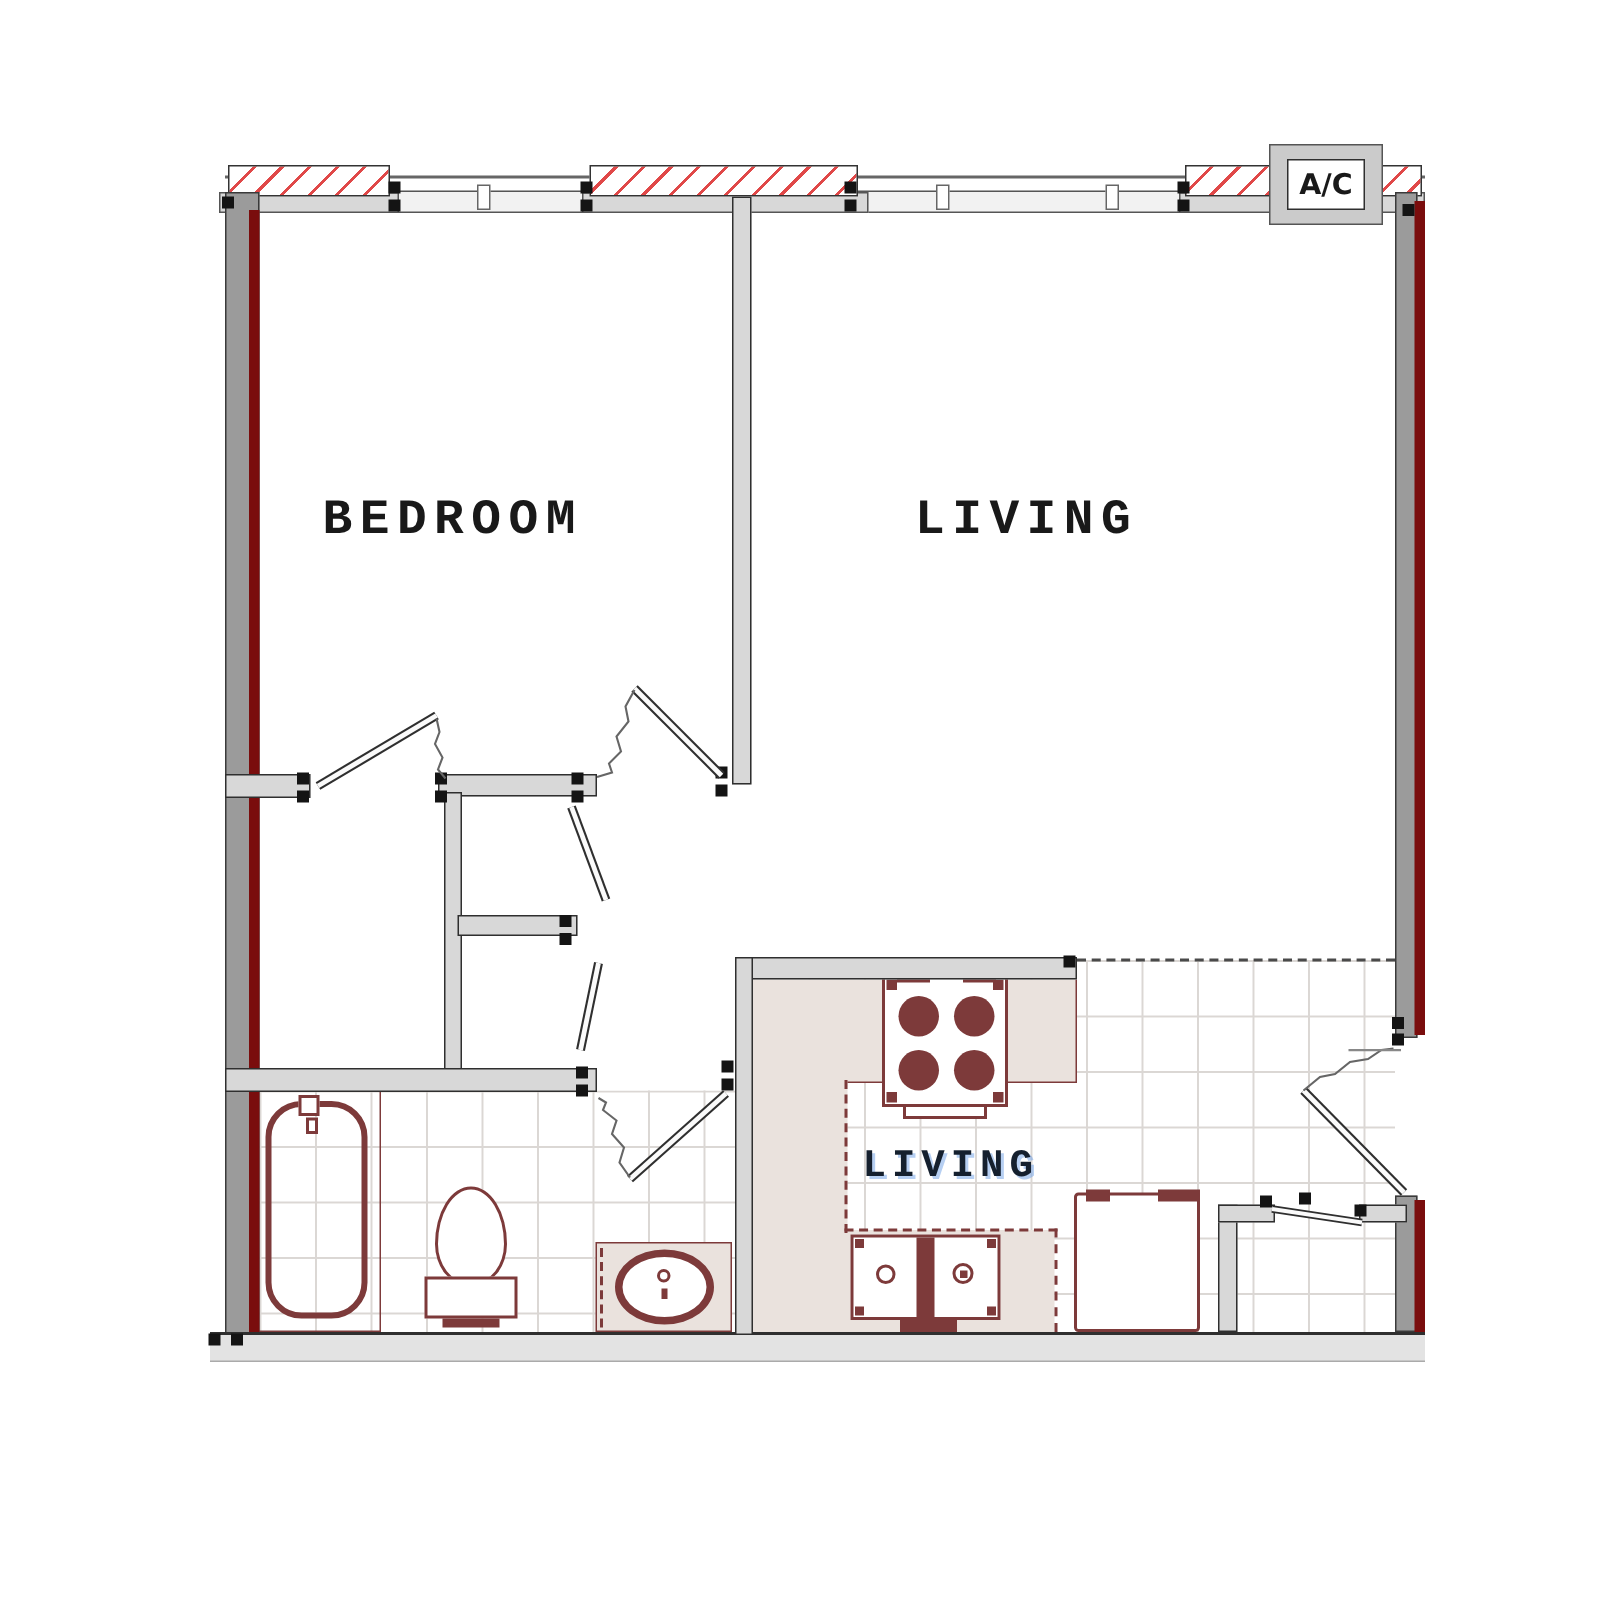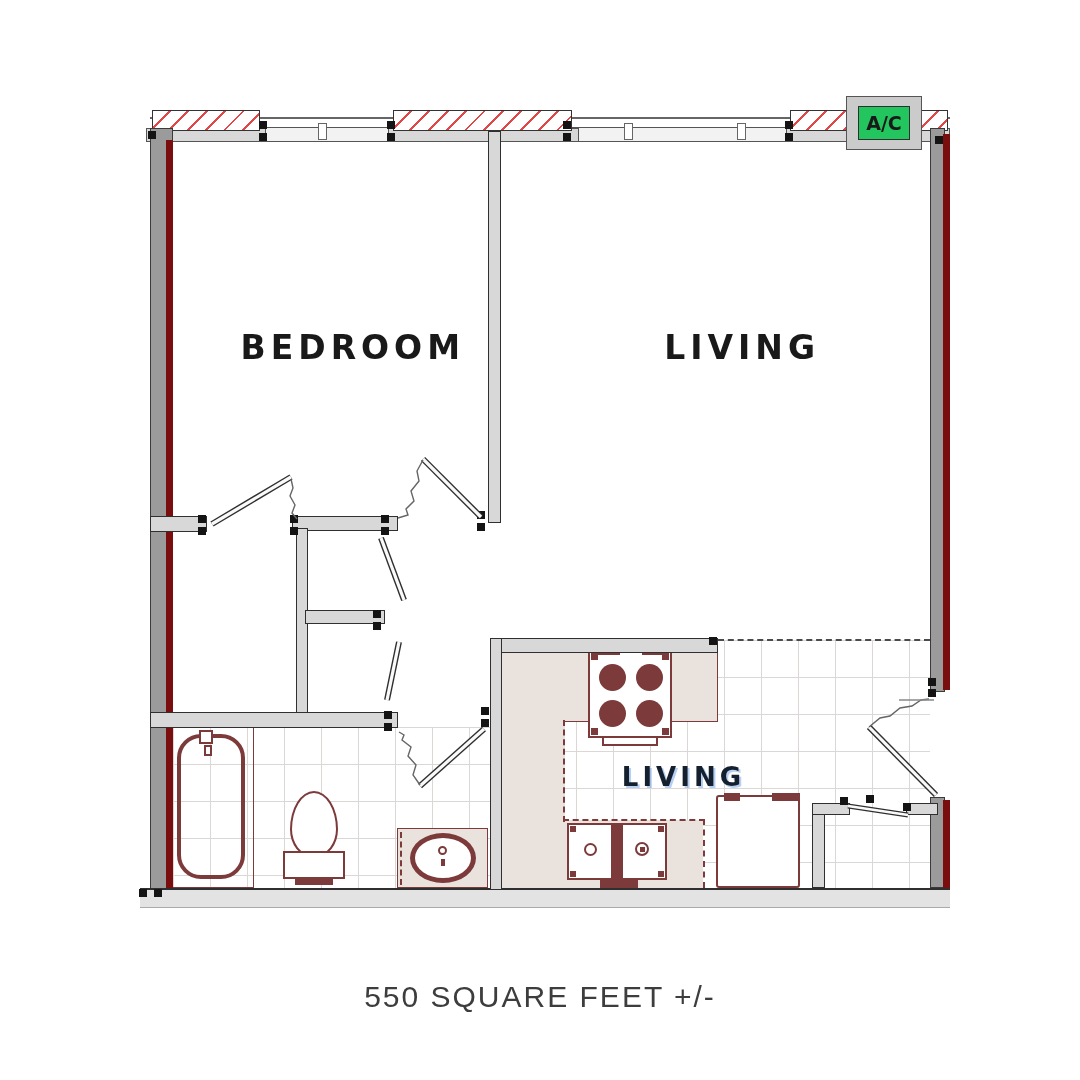--- a/index.html
+++ b/index.html
@@ -20,21 +20,21 @@
   .hatch{background:repeating-linear-gradient(135deg,#ffffff 0 11px,#e04848 11px 13px);
          border:1.5px solid #333;background-color:#fff;}
   .graybar{background:#d8d8d8;border:1px solid #555;}
   .sill{background:#f2f2f2;border-top:1.5px solid #555;border-bottom:1.5px solid #555;}
   .tick{background:#fff;border:1px solid #666;}
   .mb{border:2px solid #7d3a3a;background:#fff;}
   .mfill{background:#7d3a3a;}
   .dashedv{border-left:2px dashed #7d3a3a;}
   .dashedh{border-top:2px dashed #7d3a3a;}
   .floordash{border-top:2px dashed #4a4a4a;}
-  .roomlabel{font-weight:bold;color:#191919;text-align:right;letter-spacing:5px;}
+  .roomlabel{font-weight:bold;color:#191919;text-align:left;letter-spacing:5px;font-family:Liberation Mono, monospace;}
   .caption{font-family:"Liberation Sans",sans-serif;color:#3d3d3d;text-align:center;
            letter-spacing:2px;font-size:30px;width:1080px;}
   svg{position:absolute;left:0;top:0;pointer-events:none;}
 </style>
 </head>
 <body>
 
 <div class="canvas">
 
   <div class="abs tile" style="left:173px;top:727px;width:317px;height:161px;"></div>
@@ -103,21 +103,21 @@
   <div class="abs graybar" style="left:786px;top:128px;width:164px;height:14px;"></div>
   <div class="abs tick" style="left:318px;top:123px;width:9px;height:17px;"></div>
   <div class="abs tick" style="left:624px;top:123px;width:9px;height:17px;"></div>
   <div class="abs tick" style="left:737px;top:123px;width:9px;height:17px;"></div>
   <div class="abs hatch" style="left:152px;top:110px;width:108px;height:21px;"></div>
   <div class="abs hatch" style="left:393px;top:110px;width:179px;height:21px;"></div>
   <div class="abs hatch" style="left:790px;top:110px;width:58px;height:21px;"></div>
   <div class="abs hatch" style="left:920px;top:110px;width:28px;height:21px;"></div>
 
   <div class="abs" style="left:846px;top:96px;width:76px;height:54px;background:#cbcbcb;border:1.5px solid #555;">
-    <div class="abs" style="left:11px;top:9px;width:52px;height:34px;background:#22c55e;border:1.5px solid #2f2f2f;display:flex;align-items:center;justify-content:center;">
+    <div class="abs" style="left:11px;top:9px;width:52px;height:34px;background:#ffffff;border:1.5px solid #2f2f2f;display:flex;align-items:center;justify-content:center;">
       <span style="font-size:19px;font-weight:bold;color:#191919;">A/C</span>
     </div>
   </div>
 
   <div class="abs owall" style="left:150px;top:128px;width:23px;height:765px;"></div>
   <div class="abs redstripe" style="left:166px;top:140px;width:7px;height:748px;"></div>
   <div class="abs owall" style="left:930px;top:128px;width:15px;height:564px;"></div>
   <div class="abs redstripe" style="left:943px;top:134px;width:7px;height:556px;"></div>
   <div class="abs owall" style="left:930px;top:797px;width:15px;height:91px;"></div>
   <div class="abs redstripe" style="left:943px;top:800px;width:7px;height:88px;"></div>
@@ -201,15 +201,14 @@
     <g>
       <line x1="848" y1="806" x2="908" y2="815" stroke="#2f2f2f" stroke-width="5"></line>
       <line x1="848" y1="806" x2="908" y2="815" stroke="#fafafa" stroke-width="2.6"></line>
     </g>
   </svg>
 
   <div class="abs roomlabel" style="left:215px;top:328px;width:250px;height:42px;font-size:33px;">BEDROOM</div>
   <div class="abs roomlabel" style="left:610px;top:328px;width:210px;height:42px;font-size:33px;">LIVING</div>
   <div class="abs roomlabel" style="left:575px;top:762px;width:170px;height:36px;font-size:26px;letter-spacing:4px;color:#15202e;text-shadow:2px 2px 0 rgba(110,160,230,0.5);">LIVING</div>
 
-  <div class="abs caption" style="left:0px;top:980px;">550 SQUARE FEET +/-</div>
 
 </div>
 
 </body></html>

